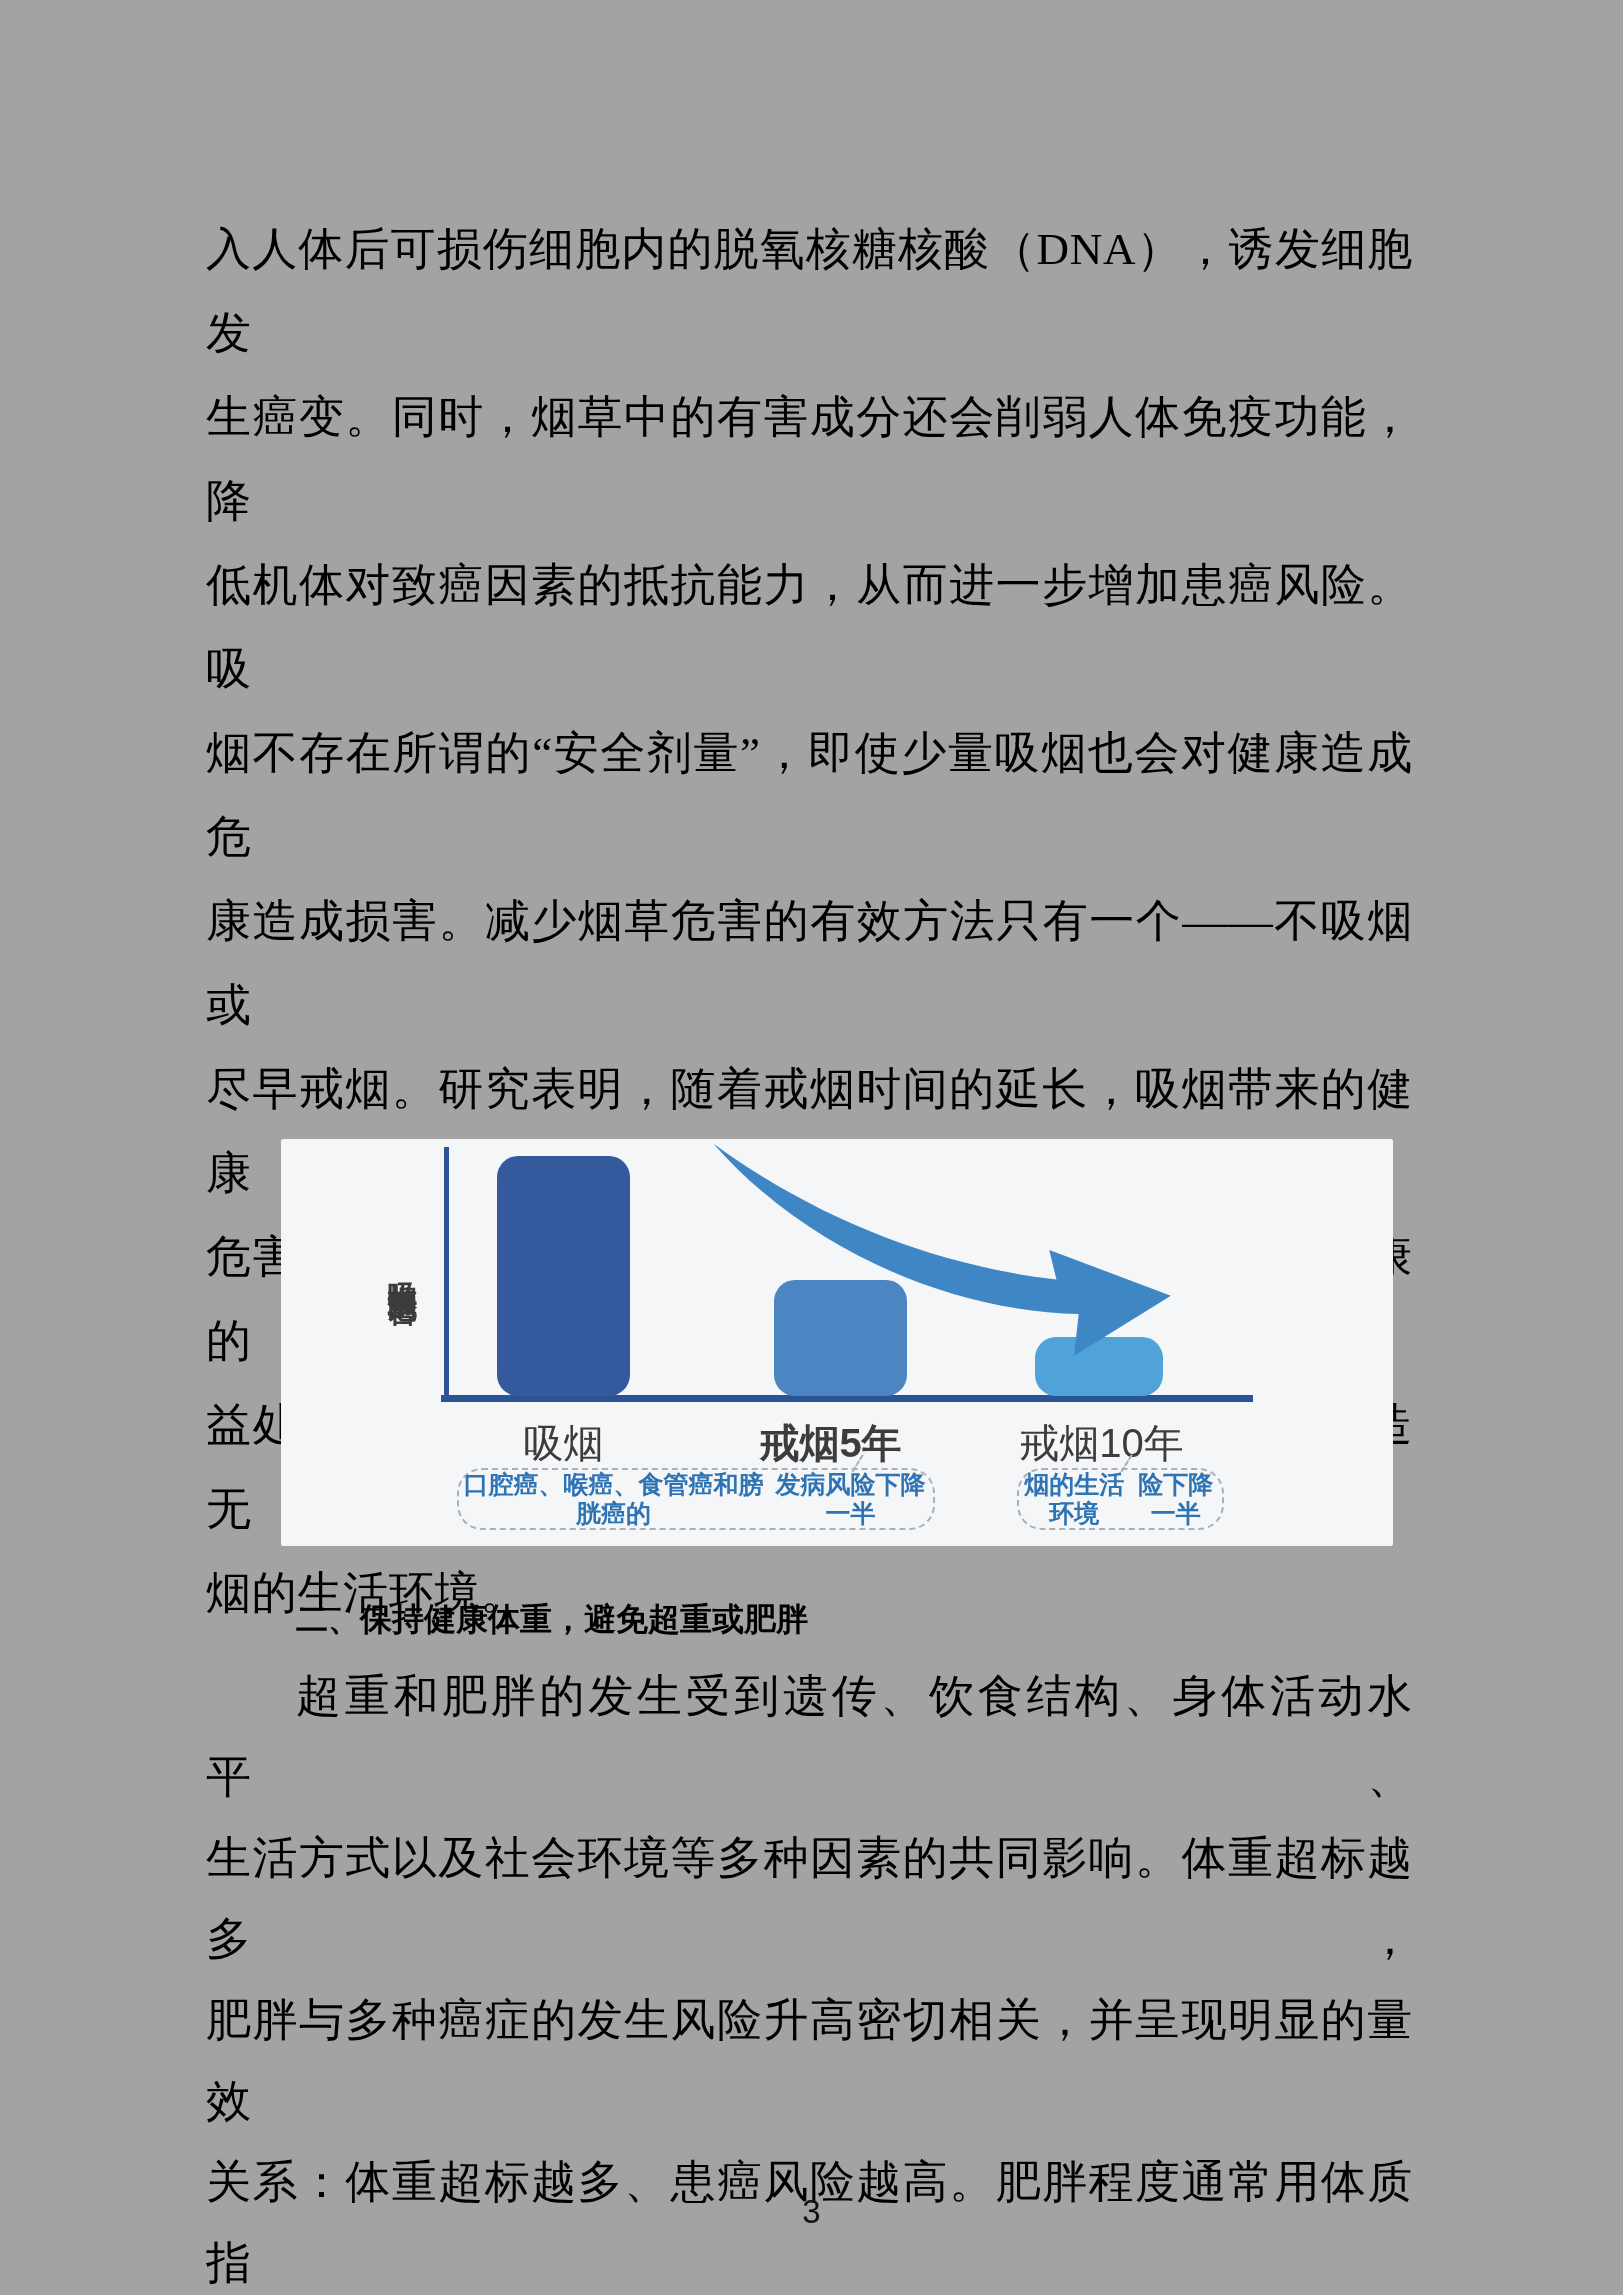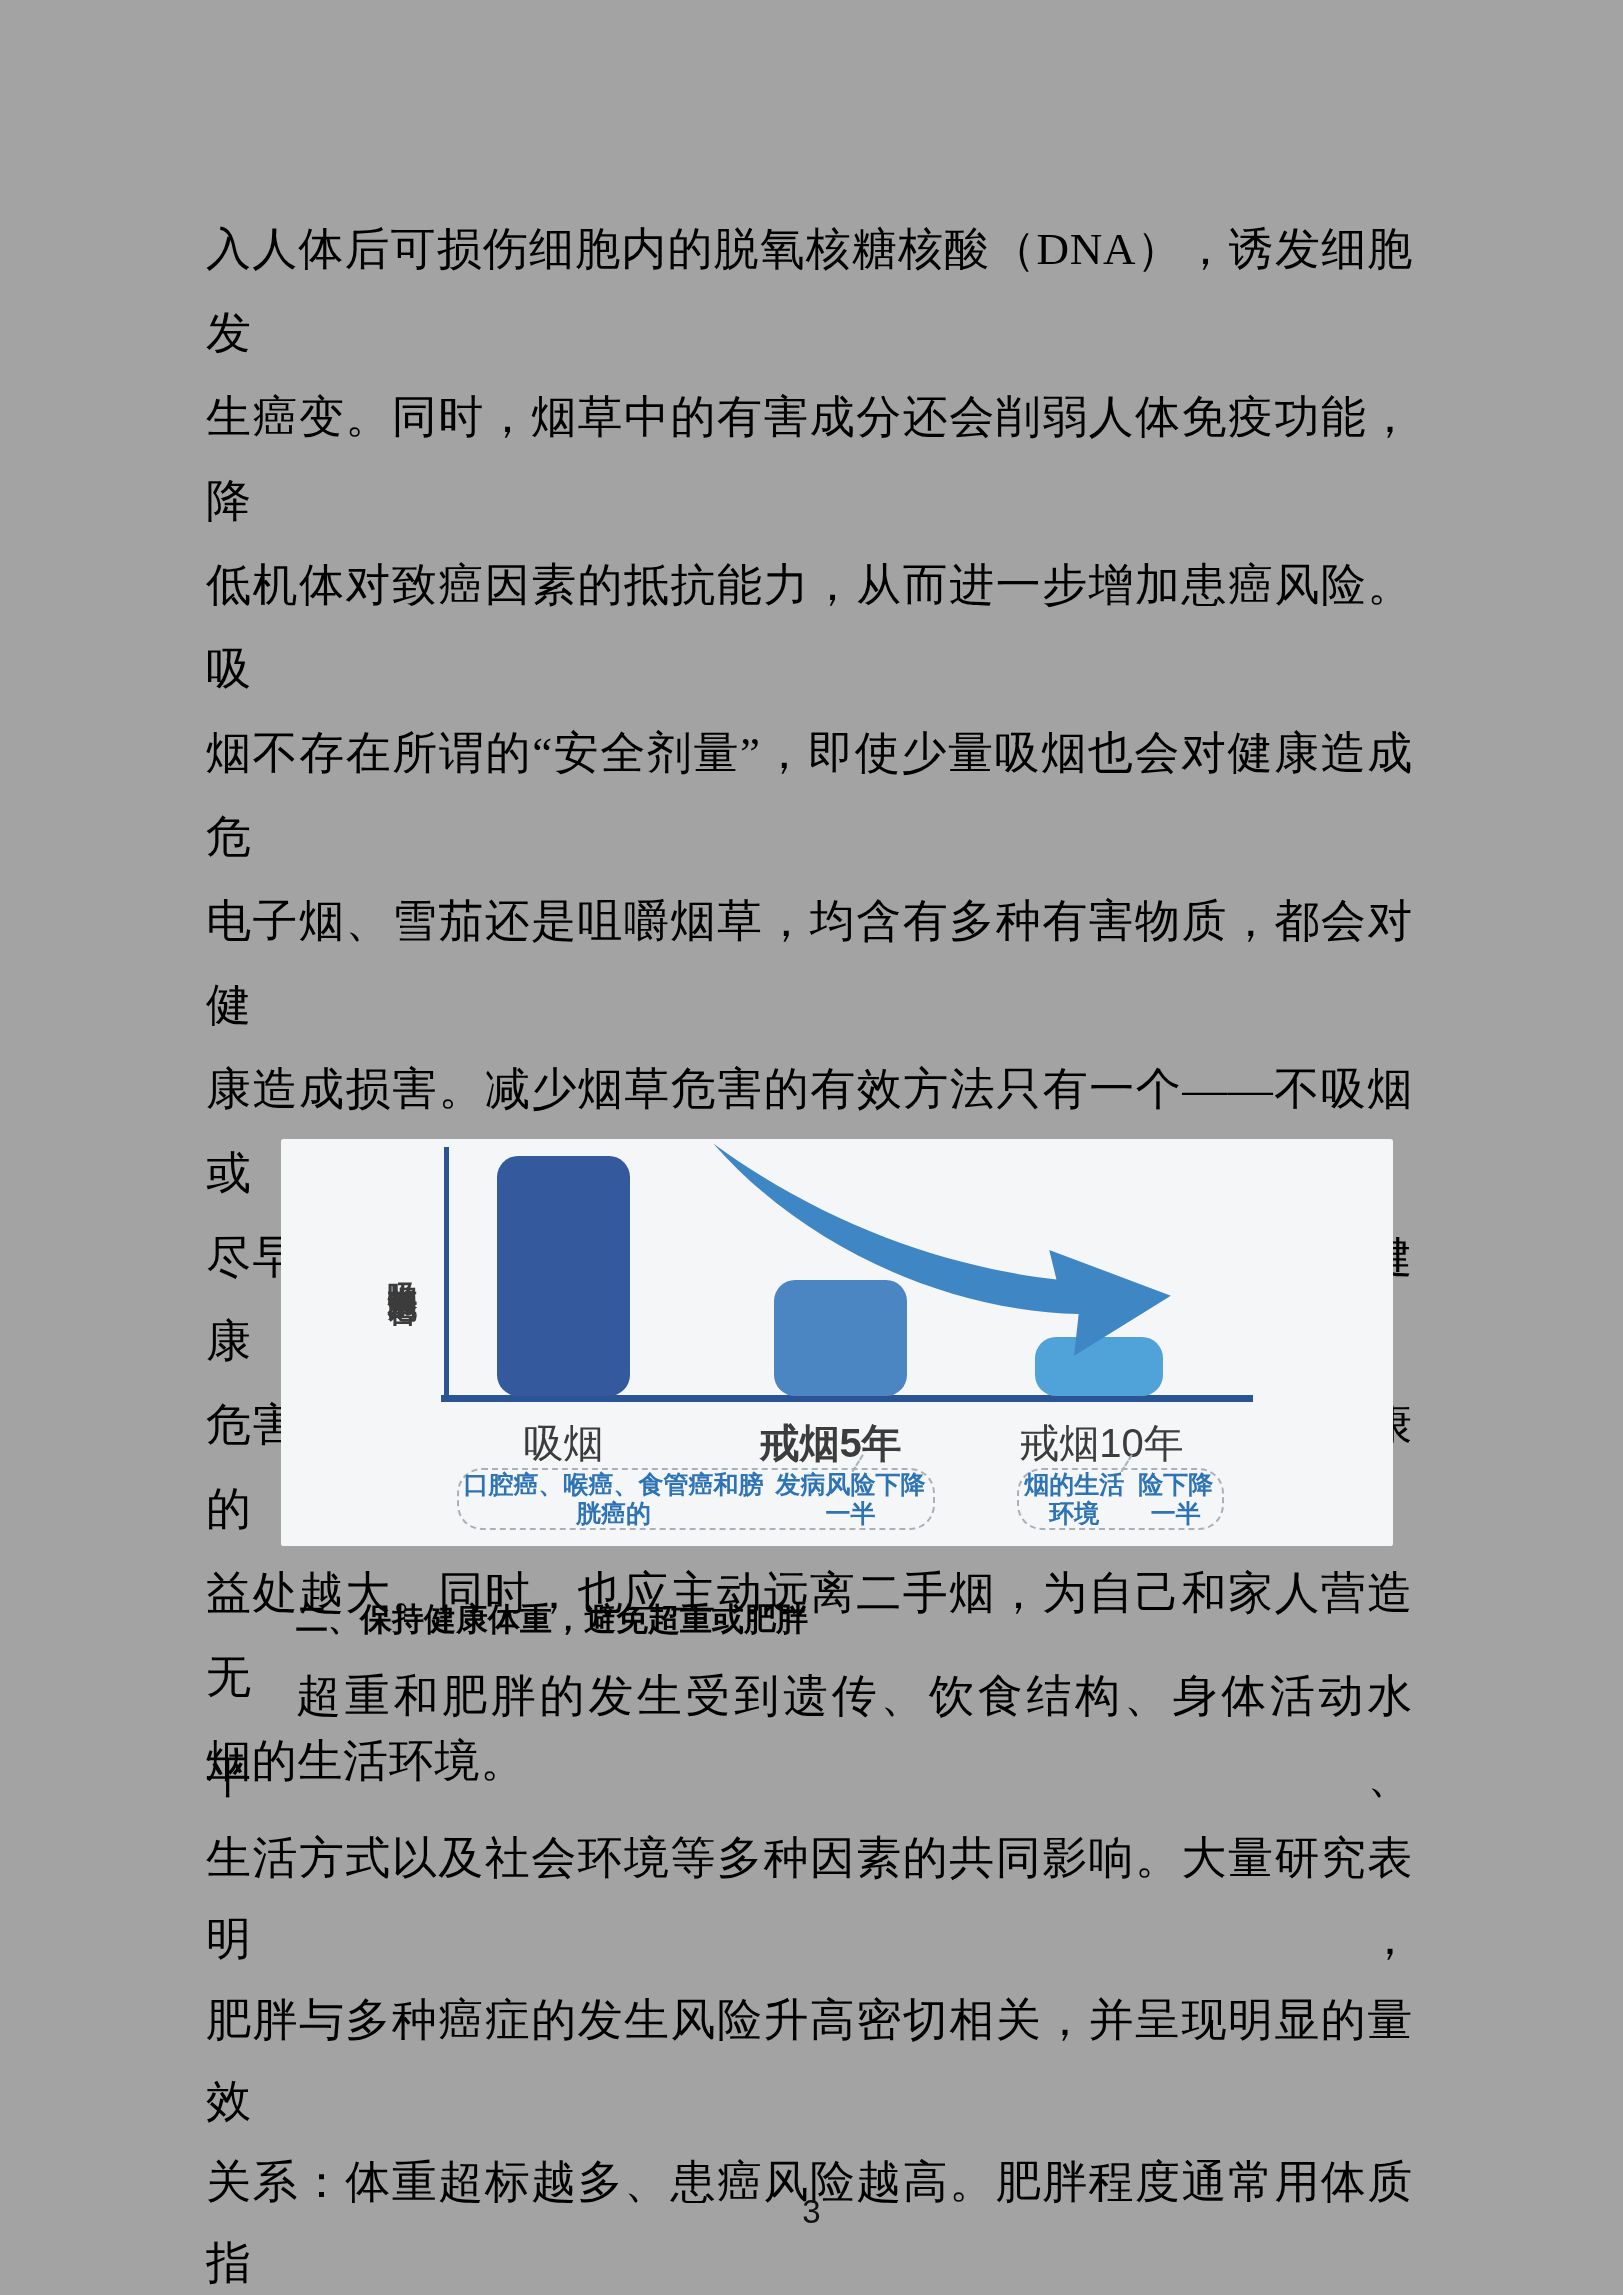--- a/index.html
+++ b/index.html
@@ -90,21 +90,20 @@
 </head>
 <body>
 
 <div class="page">
 
   <div class="para para1">
     <div class="tline">入人体后可损伤细胞内的脱氧核糖核酸（DNA），诱发细胞发</div>
     <div class="tline">生癌变。同时，烟草中的有害成分还会削弱人体免疫功能，降</div>
     <div class="tline">低机体对致癌因素的抵抗能力，从而进一步增加患癌风险。吸</div>
     <div class="tline">烟不存在所谓的“安全剂量”，即使少量吸烟也会对健康造成危</div>
-    <div class="tline">电子烟、雪茄还是咀嚼烟草，均含有多种有害物质，都会对健</div>
     <div class="tline">康造成损害。减少烟草危害的有效方法只有一个——不吸烟或</div>
     <div class="tline">尽早戒烟。研究表明，随着戒烟时间的延长，吸烟带来的健康</div>
     <div class="tline">危害会逐渐降低。因此，戒烟从来不晚，越早戒烟，对健康的</div>
     <div class="tline">益处越大。同时，也应主动远离二手烟，为自己和家人营造无</div>
     <div class="tline lastline">烟的生活环境。</div>
   </div>
 
   <figure class="figure" style="background: rgb(245, 246, 248);">
     <div class="ylabel" style="color: rgb(60, 60, 60);">吸烟带来的危害</div>
     <div class="yaxis" style="background: rgb(42, 84, 148);"></div>
@@ -131,21 +130,21 @@
       <div class="tail tail-right" style="border-color: rgb(169, 176, 183);"></div>
       <div>烟的生活环境</div>
       <div>险下降一半</div>
     </div>
   </figure>
 
   <h2 class="heading">二、保持健康体重，避免超重或肥胖</h2>
 
   <div class="para para2">
     <div class="tline indent">超重和肥胖的发生受到遗传、饮食结构、身体活动水平、</div>
-    <div class="tline">生活方式以及社会环境等多种因素的共同影响。大量研究表明，</div>
+    <div class="tline">生活方式以及社会环境等多种因素的共同影响。体重超标越多，</div>
     <div class="tline">肥胖与多种癌症的发生风险升高密切相关，并呈现明显的量效</div>
     <div class="tline">关系：体重超标越多、患癌风险越高。肥胖程度通常用体质指</div>
 
   </div>
 
   <div class="pagenum">3</div>
 
 </div>
 
 

